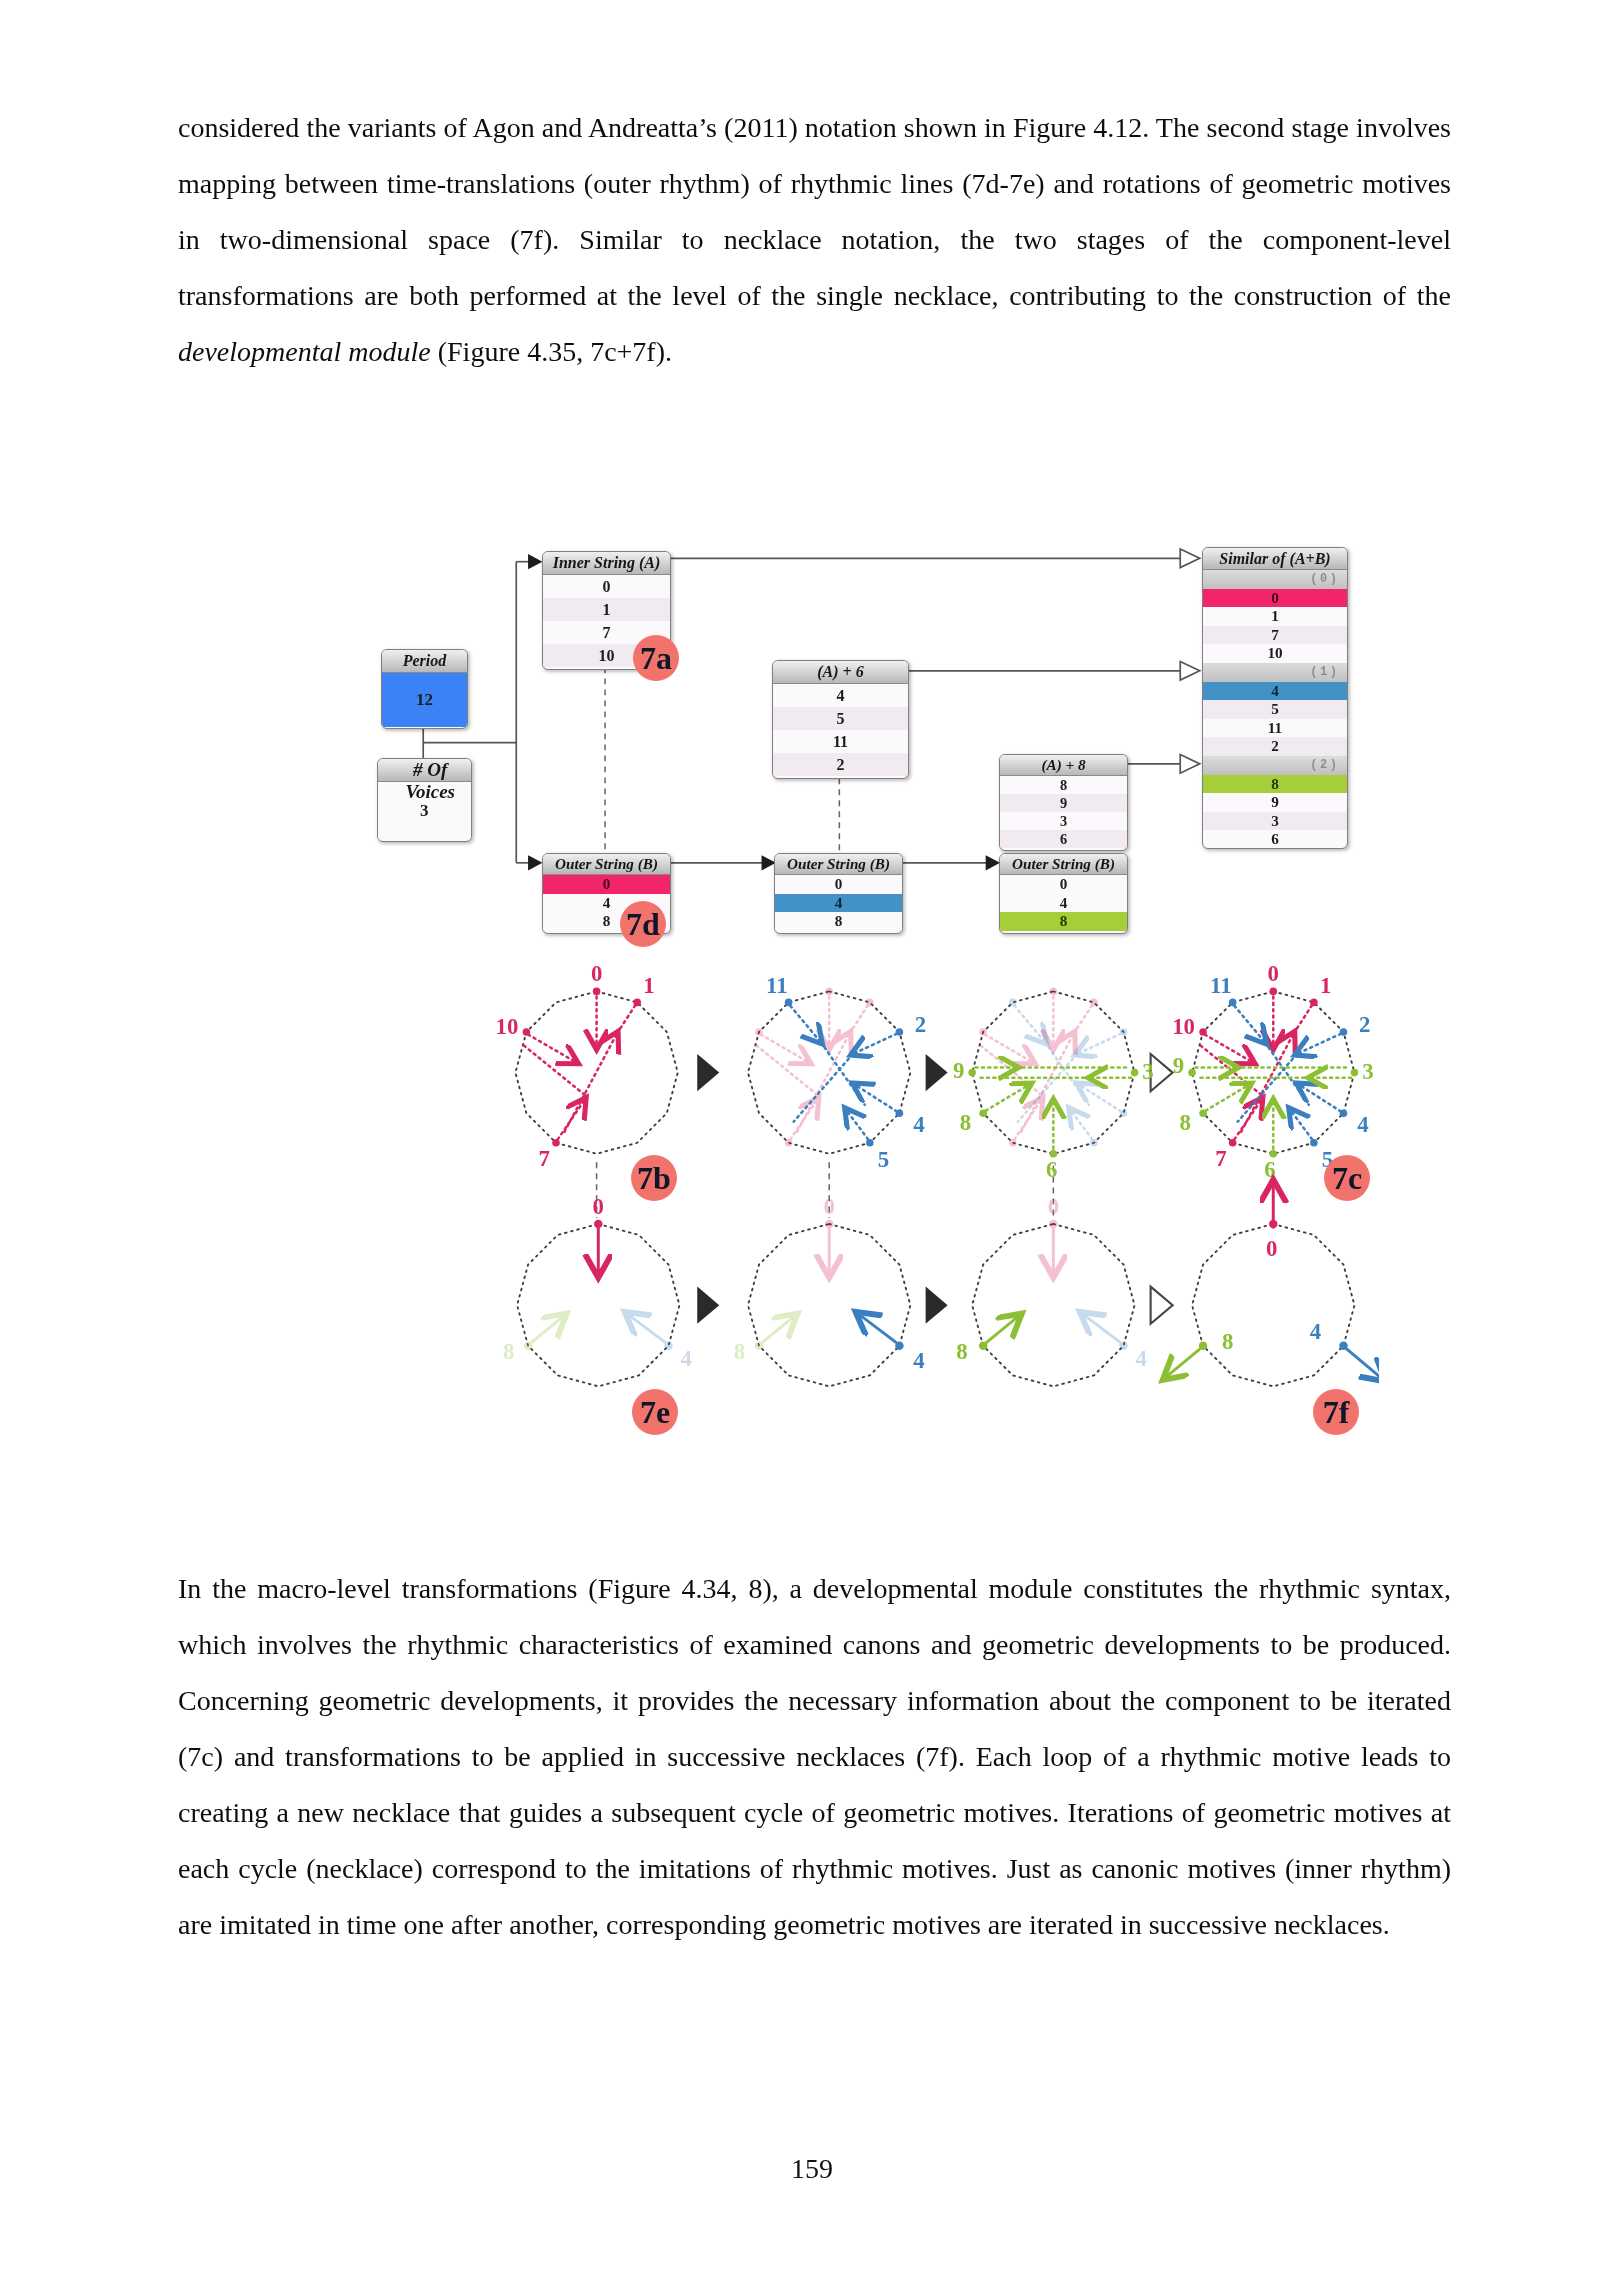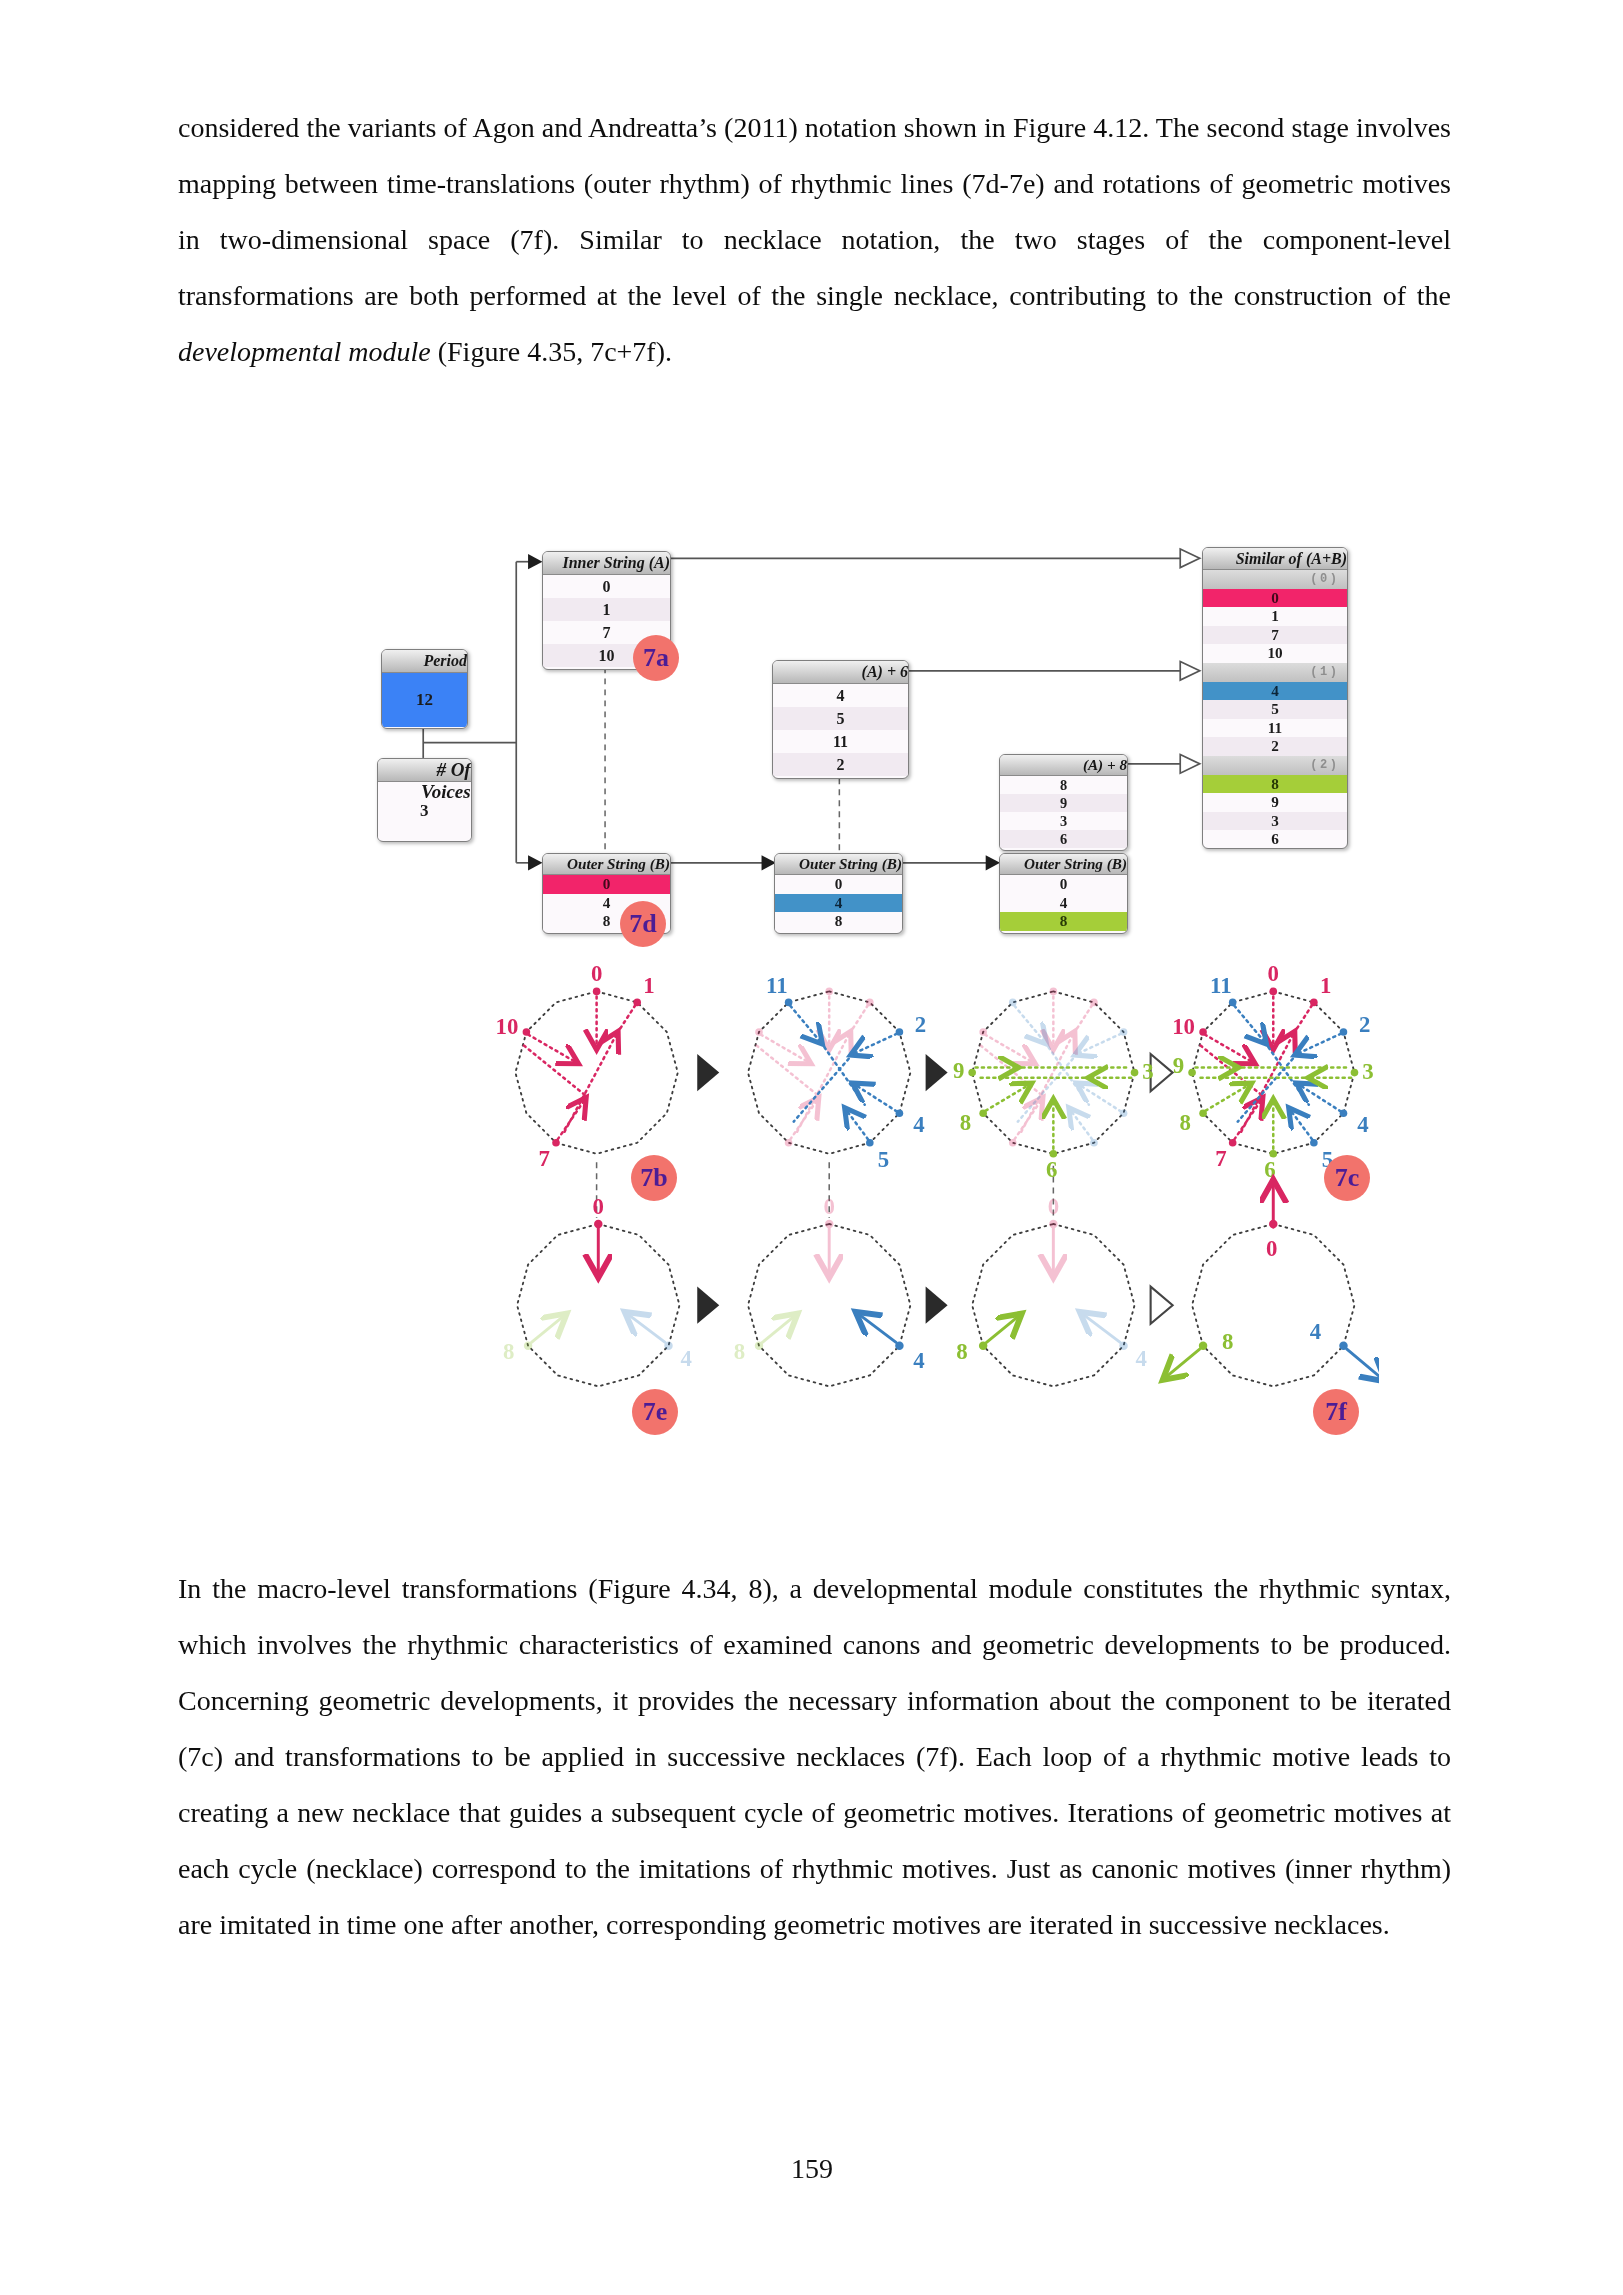--- a/index.html
+++ b/index.html
@@ -18,33 +18,33 @@
   .pagenum{position:absolute;left:0;top:2153px;width:100%;text-align:center;
            font-size:28px;color:#111;}
 
   
   .fig{position:absolute;left:364px;top:531px;width:1015px;height:914px;}
   .fig svg.layer{position:absolute;left:0;top:0;z-index:0;}
 
   .dbox{position:absolute;border:1.7px solid #7f7f7f;border-radius:6px;background:#fcf9fc;
         box-shadow:1.7px 1.7px 3.4px rgba(0,0,0,.25);overflow:hidden;z-index:2;}
   .dbox-header{background:linear-gradient(#f0f0f0,#b7b7b7);border-bottom:1.7px solid #8a8a8a;
-        font-style:italic;font-weight:bold;text-align:right;color:#171717;}
+        font-style:italic;font-weight:bold;text-align:center;color:#171717;}
   .row{text-align:center;font-weight:bold;color:#1c1c1c;}
   .row:nth-child(odd){background:#f1eaf1;}
   .tag-row{background:linear-gradient(#dcdcdc,#c0c0c0);color:#8e8e8e;text-align:right;
         padding-right:7.6px;font-family:"Liberation Mono",monospace;letter-spacing:2.5px;
         font-weight:bold;box-sizing:border-box;}
   .hl-pink{background:#F2246A !important;color:#43091c;}
   .hl-blue{background:#4292C8 !important;color:#0c2538;}
   .hl-green{background:#A5CE39 !important;color:#273a06;}
 
   .badge{position:absolute;width:46px;height:46px;border-radius:50%;background:#F2736C;
          display:flex;align-items:center;justify-content:center;font-weight:bold;
-         font-size:26px;color:#4c1d95;z-index:3;}
+         font-size:32px;color:#0f172a;z-index:3;}
 
   
   .nlab{font-family:"Liberation Serif",serif;font-weight:bold;font-size:27px;text-anchor:middle;}
   .c-pink{fill:#D92662;} .c-blue{fill:#3A7FBF;} .c-green{fill:#8CBF33;}
   .fade{opacity:.28;}
 </style>
 </head>
 <body>
 
 <div class="page">

